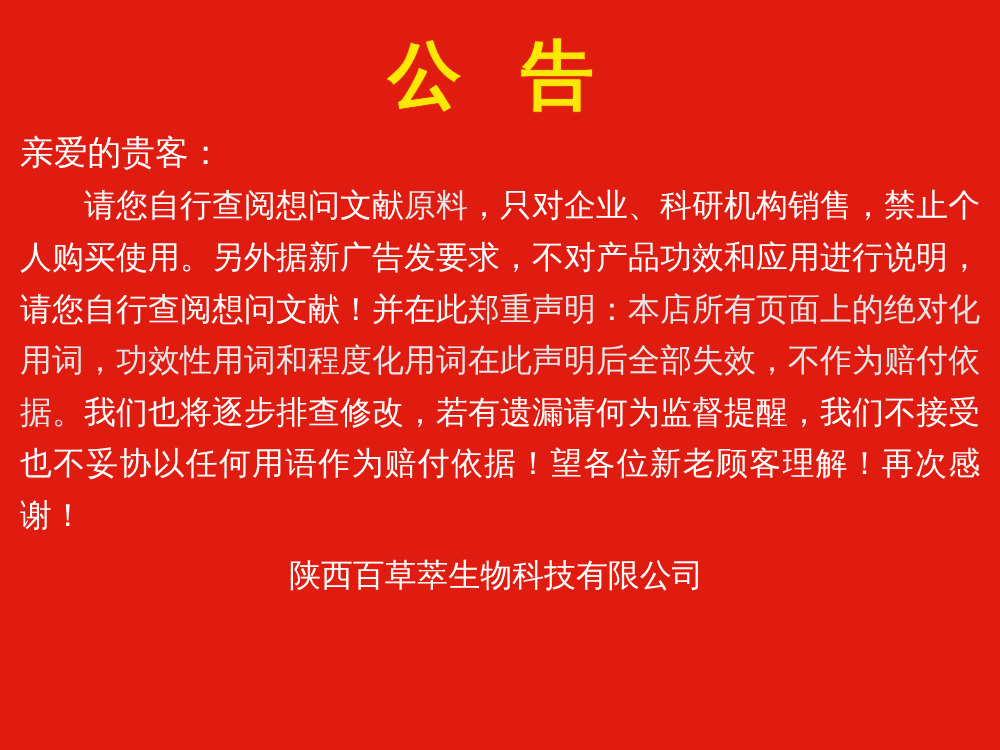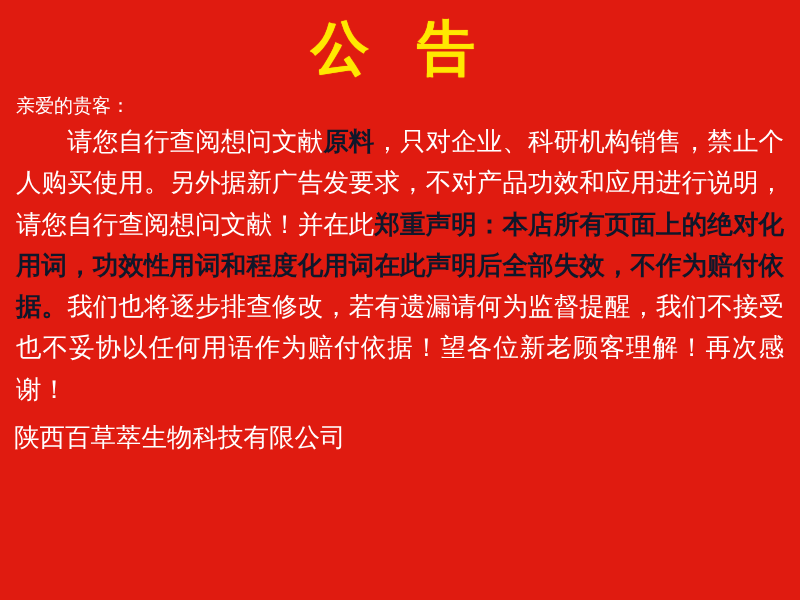--- a/index.html
+++ b/index.html
@@ -11,59 +11,58 @@
     height: 600px;
     background: #e01b10;
     font-family: "DejaVu Sans", "Liberation Sans", sans-serif;
     overflow: hidden;
   }
   .notice-page {
     width: 800px;
     height: 572px;
     background: #e01b10;
     box-sizing: border-box;
-    padding: 8px 14px 0 14px;
+    padding: 20px 14px 0 14px;
     position: relative;
   }
   .notice-title {
     text-align: center;
     color: #ffe800;
     font-size: 58px;
     font-weight: bold;
     letter-spacing: 14px;
     line-height: 1.25;
     margin: 4px 0 6px 0;
     text-shadow: 0 0 1px #ffe800;
   }
   .salutation {
     color: #ffffff;
-    font-size: 19px;
+    font-size: 27px;
     line-height: 1.5;
     margin: 6px 0 2px 2px;
   }
   .body-text {
     color: #ffffff;
     font-size: 25.5px;
     line-height: 1.62;
     text-align: justify;
     text-justify: inter-ideograph;
     margin: 0 2px;
   }
   .body-text .indent {
     display: inline-block;
     width: 2em;
   }
   .hl {
-    color: #0f172a;
-    font-weight: bold;
+    color: #e5e5e5;
   }
   .signature {
     color: #ffffff;
     font-size: 25.5px;
-    text-align: left;
+    text-align: center;
     margin-top: 8px;
     padding-right: 6px;
     line-height: 1.5;
   }
 </style>
 </head>
 <body>
 
 <div class="notice-page">
 

